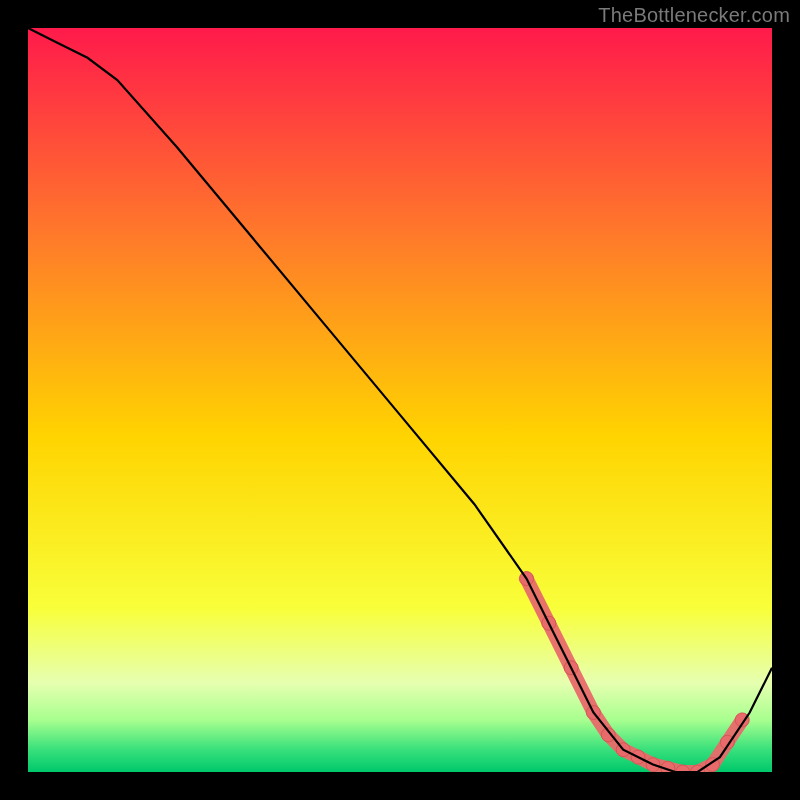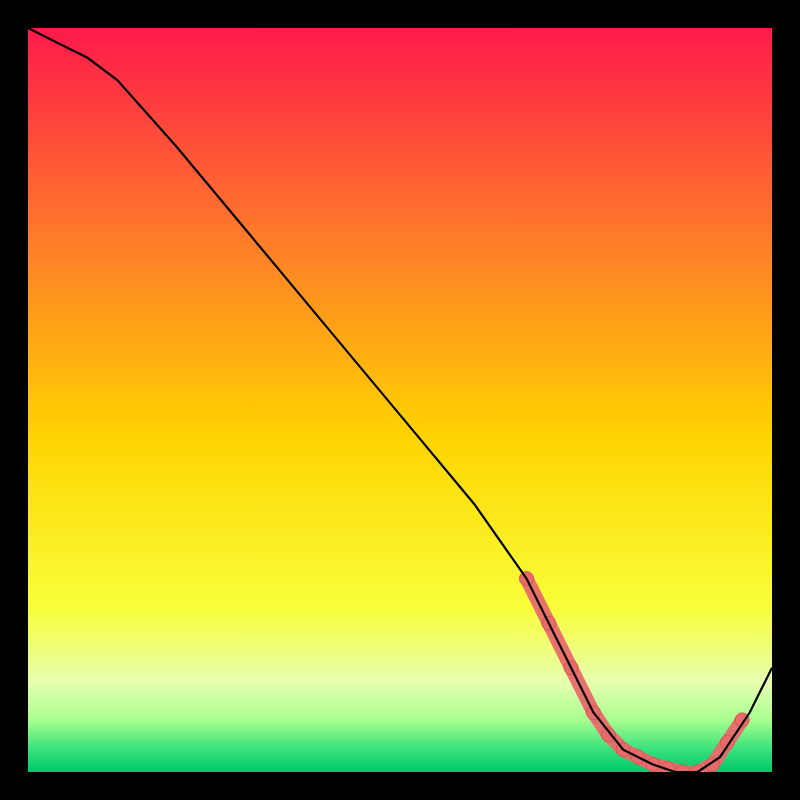--- a/index.html
+++ b/index.html
@@ -30,20 +30,21 @@
     top: 28px;
     width: 744px;
     height: 744px;
   }
   svg { display: block; }
 </style>
 </head>
 <body>
 
 <div class="outer">
+  <div class="attribution">TheBottlenecker.com</div>
   <div class="plot-wrap">
     <svg id="chart-svg" width="744" height="744" viewBox="0 0 744 744">
       <defs>
         <linearGradient id="bg-grad" x1="0" y1="0" x2="0" y2="1">
           <stop id="g0" offset="0%" stop-color="#ff1a4b"></stop>
           <stop id="g1" offset="28%" stop-color="#ff7a2a"></stop>
           <stop id="g2" offset="55%" stop-color="#ffd400"></stop>
           <stop id="g3" offset="78%" stop-color="#f8ff3a"></stop>
           <stop id="g4" offset="88%" stop-color="#e6ffb0"></stop>
           <stop id="g5" offset="93%" stop-color="#a8ff8f"></stop>

